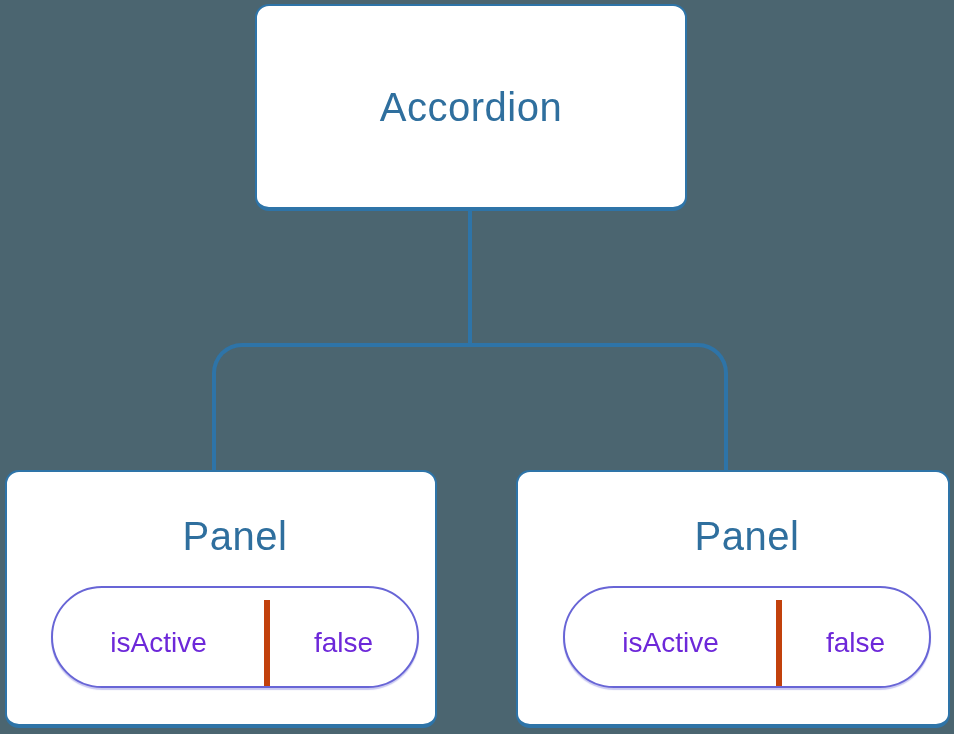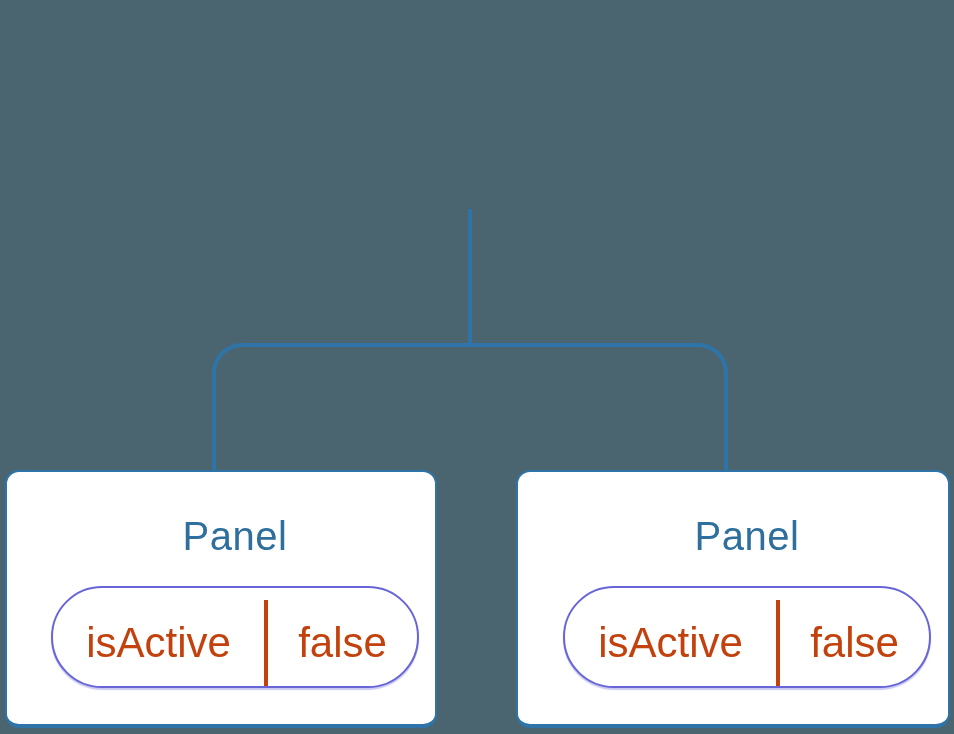--- a/index.html
+++ b/index.html
@@ -39,33 +39,36 @@
   .panel-right{left:516px;top:470px;width:434px;height:258px;}
   .state-pill{
     margin-top:26px;width:368px;height:102px;
     border:2px solid #6865D6;border-radius:51px;
     display:flex;box-sizing:border-box;overflow:hidden;
     box-shadow:0 2px 1px rgba(104,101,214,.35);
     background:#ffffff;
   }
   .pill-cell{
     display:flex;align-items:center;justify-content:center;
-    font-size:42px;color:#c2410c;line-height:1;margin-top:12px;
+    font-size:28px;color:#6d28d9;line-height:1;margin-top:12px;
   }
   .pill-key{flex:0 0 58%;}
-  .pill-value{flex:1 1 auto;border-left:4px solid #c2410c;}
+  .pill-value{flex:1 1 auto;border-left:6px solid #c2410c;}
 </style>
 </head>
 <body>
 
 <div class="canvas">
 
   <div class="stem"></div>
   <div class="bracket"></div>
 
+  <div class="node accordion-node">
+    <span class="node-title">Accordion</span>
+  </div>
 
   <div class="node panel-node panel-left">
     <span class="node-title">Panel</span>
     <div class="state-pill">
       <span class="pill-cell pill-key">isActive</span>
       <span class="pill-cell pill-value">false</span>
     </div>
   </div>
 
   <div class="node panel-node panel-right">

